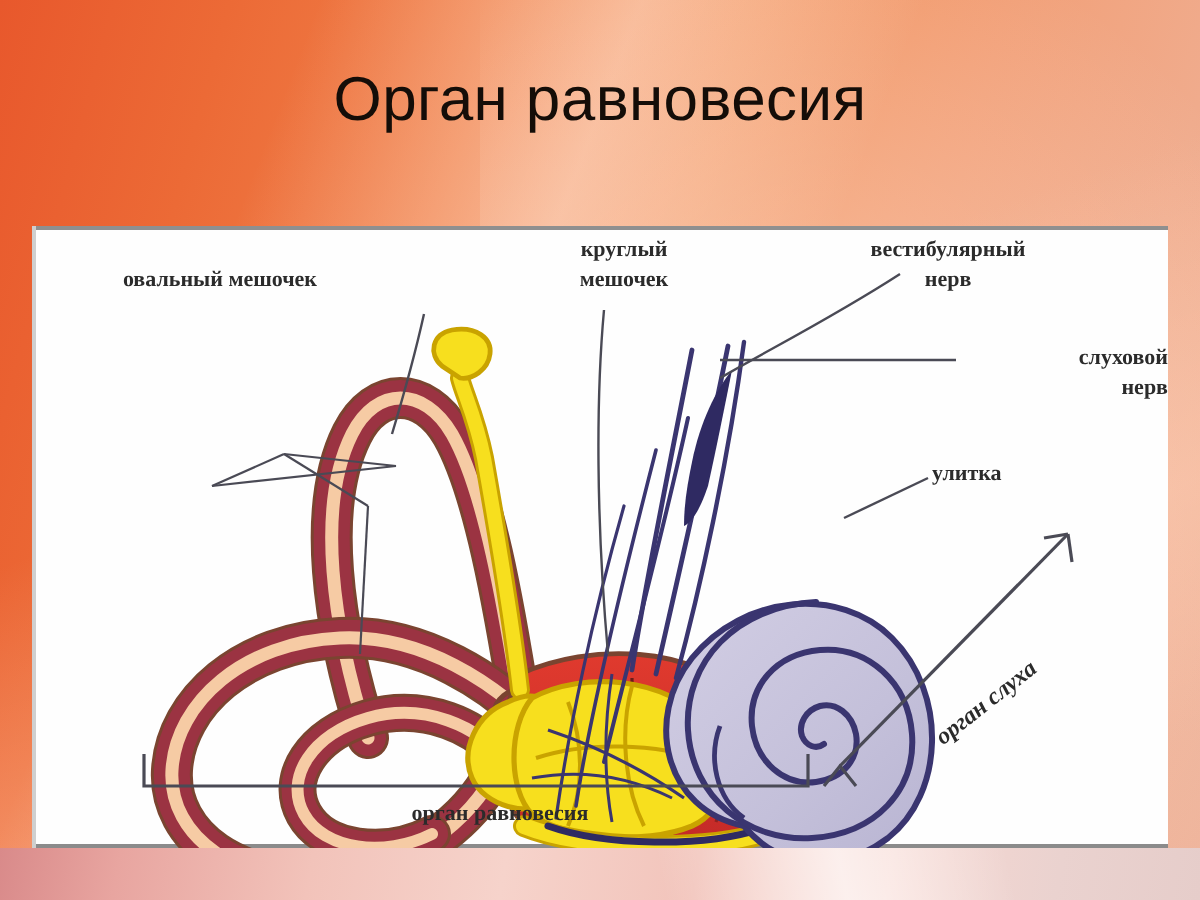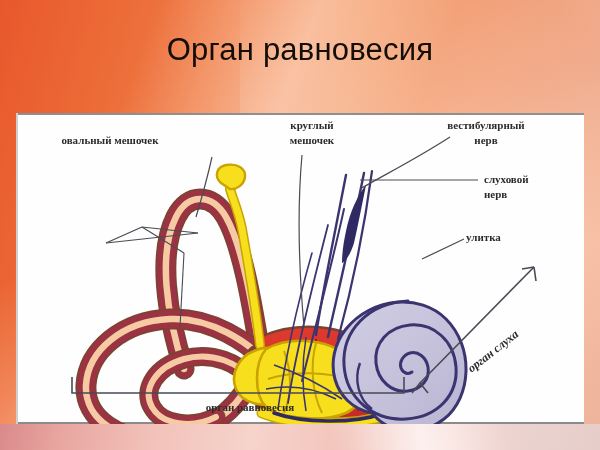--- a/index.html
+++ b/index.html
@@ -65,22 +65,22 @@
     font-size:11px;line-height:14.5px;
     color:#2b2b2b;font-weight:700;
     white-space:pre-line;
   }
   .lbl.c{text-align:center;}
   .lbl.l{text-align:center;}
 
   #lbl-utricle{left:30px;top:133px;width:160px;}
   #lbl-canals{left:26px;top:206px;width:140px;text-align:center;}
   #lbl-saccule{left:262px;top:118px;width:100px;text-align:center;}
-  #lbl-vest-nerve{left:416px;top:118px;width:140px;text-align:center;}
-  #lbl-aud-nerve{left:484px;top:172px;width:100px;text-align:left;}
+  #lbl-vest-nerve{left:404px;top:118px;width:140px;text-align:center;}
+  #lbl-aud-nerve{left:484px;top:172px;width:100px;text-align:right;}
   #lbl-cochlea{left:466px;top:230px;width:90px;text-align:left;}
   #lbl-balance{left:140px;top:400px;width:220px;text-align:center;}
   #lbl-hearing{
     left:438px;top:344px;width:110px;text-align:center;
     transform:rotate(-38deg);transform-origin:50% 50%;
     font-style:italic;font-size:12px;
   }
 
   svg.fig{position:absolute;left:16px;top:113px;}
 </style>

